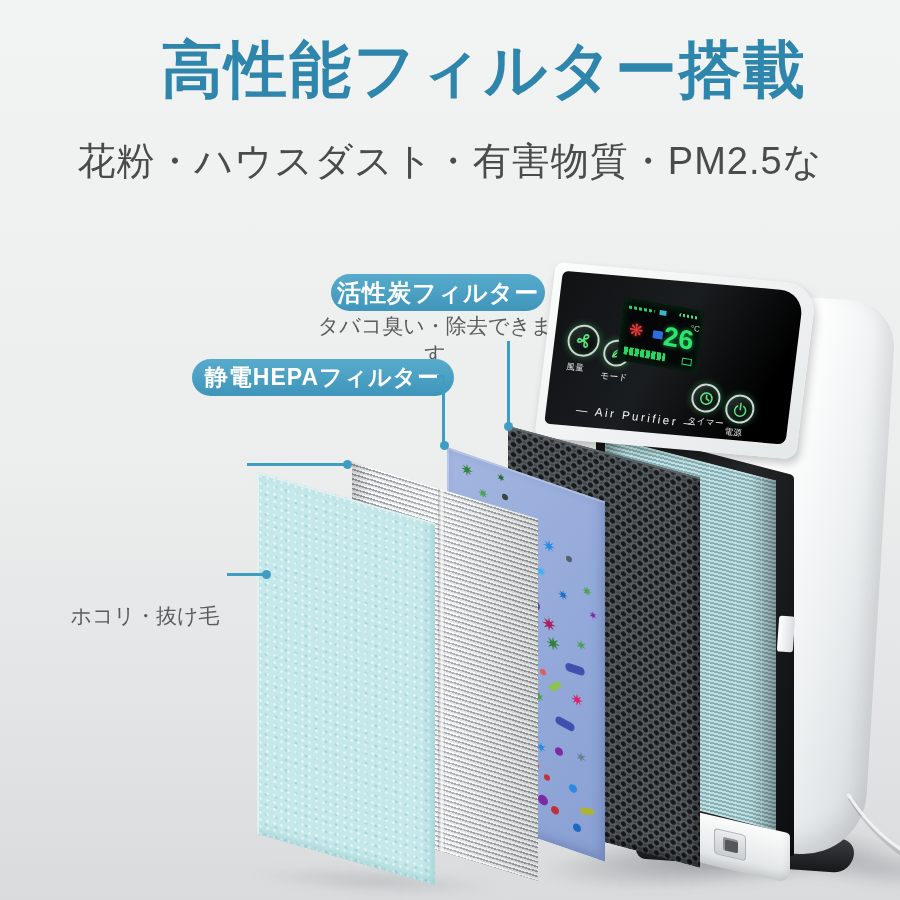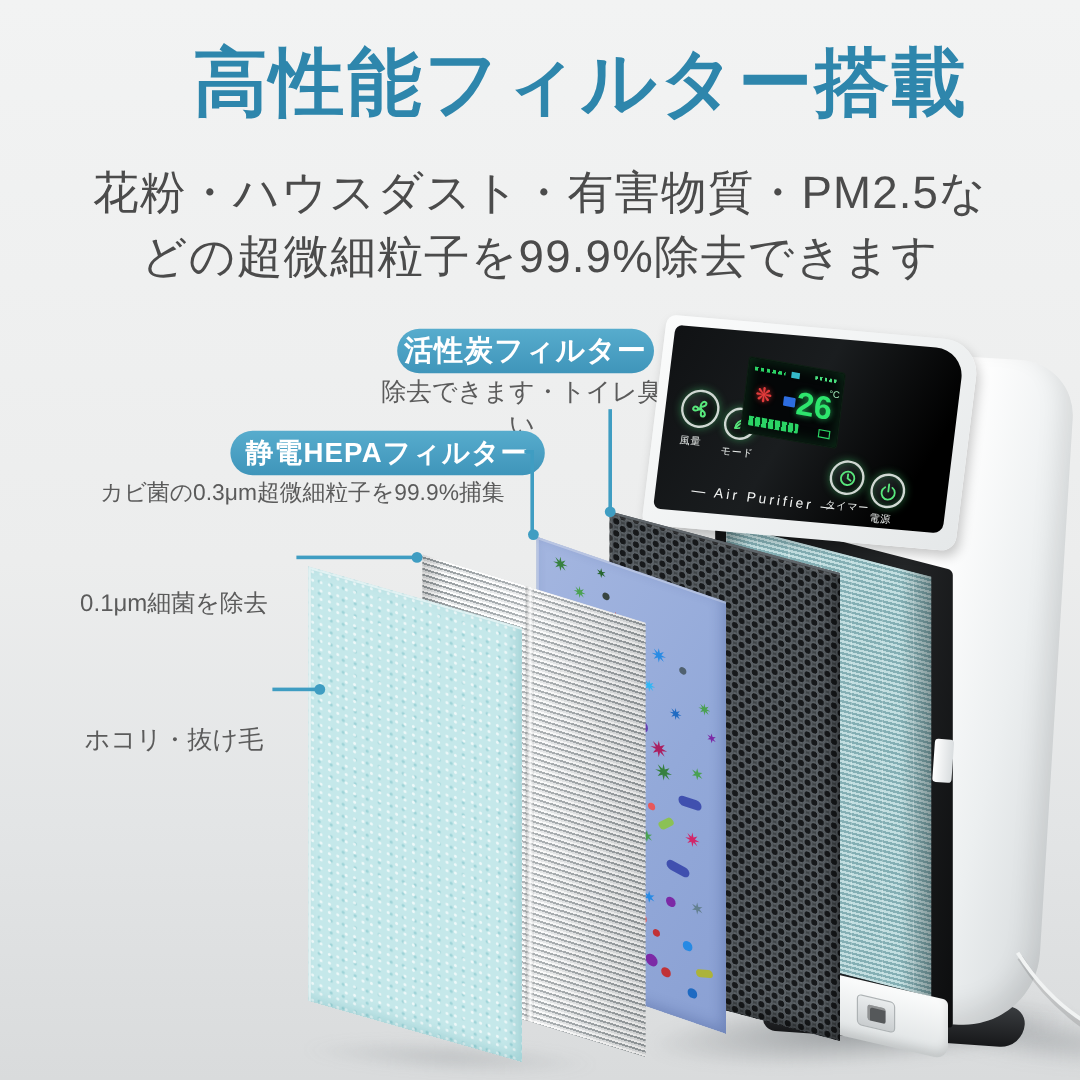--- a/index.html
+++ b/index.html
@@ -196,21 +196,20 @@
   }
   .cord-svg{position:absolute;left:0;top:0;width:900px;height:900px;z-index:2;pointer-events:none;}
 </style>
 </head>
 <body>
 
 <div class="stage">
 
   <div class="title">高性能フィルター搭載</div>
   <div class="subtitle sub1">花粉・ハウスダスト・有害物質・PM2.5な</div>
-  <div class="subtitle sub2">どの超微細粒子を99.9%除去できます</div>
 
   <div class="shadow-main"></div>
   <div class="shadow-side"></div>
   <div class="shadow-panels"></div>
 
   <div class="device-foot"></div>
   <div class="device-body"></div>
   <div class="front-frame">
     <div class="teal-filter"></div>
   </div>
@@ -327,19 +326,17 @@
   <div class="dot" style="left:504px;top:422px;"></div>
   <div class="line" style="left:437px;top:375px;width:8px;height:3px;"></div>
   <div class="line" style="left:442px;top:375px;width:3px;height:68px;"></div>
   <div class="dot" style="left:440px;top:441px;"></div>
   <div class="line" style="left:247px;top:463px;width:98px;height:3px;"></div>
   <div class="dot" style="left:343px;top:460px;"></div>
   <div class="line" style="left:227px;top:573px;width:38px;height:3px;"></div>
   <div class="dot" style="left:262px;top:570px;"></div>
 
   <div class="pill pill1">活性炭フィルター</div>
-  <div class="sub subd1">除去できます・トイレ臭い</div>
+  <div class="sub subd1">タバコ臭い・除去できます</div>
   <div class="pill pill2">静電HEPAフィルター</div>
-  <div class="sub subd2">カビ菌の0.3μm超微細粒子を99.9%捕集</div>
-  <div class="sub subd3">0.1μm細菌を除去</div>
   <div class="sub subd4">ホコリ・抜け毛</div>
 
 </div>
 
 </body></html>

